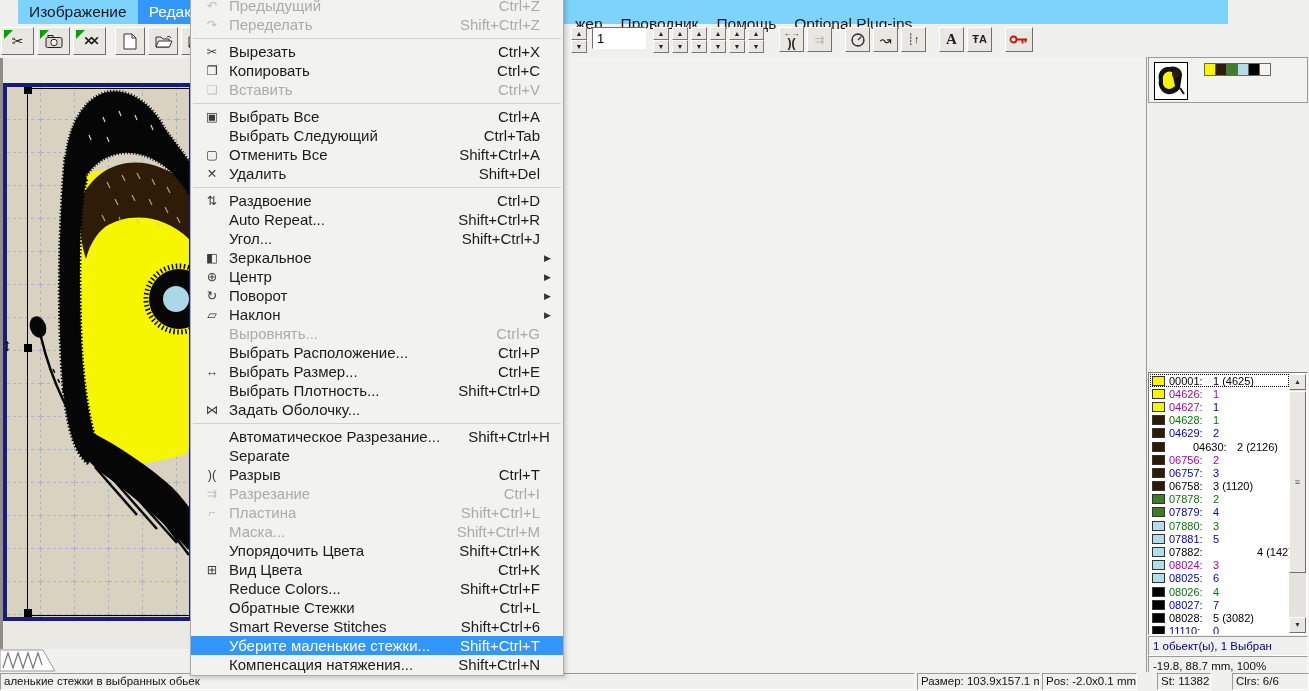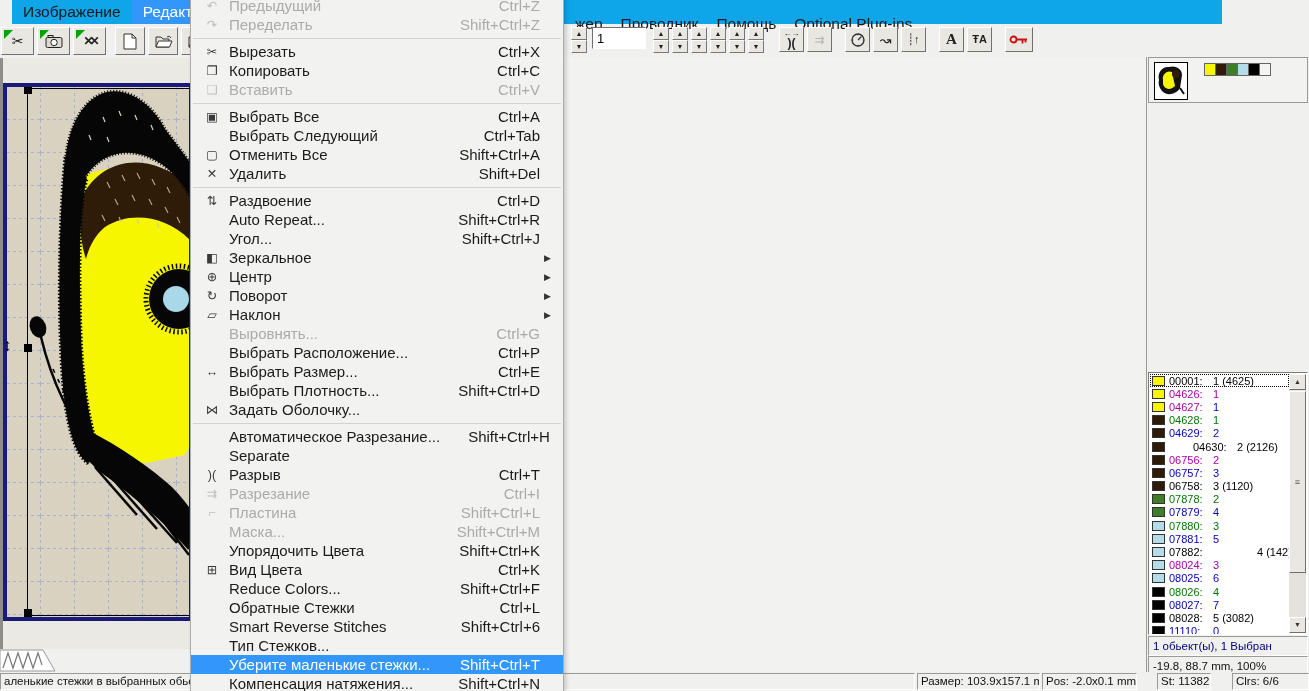--- a/index.html
+++ b/index.html
@@ -2,21 +2,21 @@
 <html><head>
 <meta charset="utf-8">
 <style>
   html,body{margin:0;padding:0}
   body{width:1309px;height:691px;position:relative;overflow:hidden;
        background:#f0f0ee;font-family:"Liberation Sans",sans-serif;
        -webkit-font-smoothing:antialiased}
   .abs{position:absolute}
 
   
-  #menubar{left:12px;top:0;width:1210px;height:24px;background:#0ea5e9;display:flex;align-items:stretch}
+  #menubar{left:18px;top:0;width:1210px;height:24px;background:#7dd3fc;display:flex;align-items:stretch}
   .mb-item{padding:0 11px;line-height:24px;font-size:15.5px;color:#1a1a1a;white-space:nowrap;cursor:default}
   .mb-item.active{background:#3296fa;color:#fff}
   #menubar-right{position:absolute;left:566px;top:12px;display:flex}
   #menubar-right .mb-item{padding:0 9px}
 
   
   #toolbar-left{left:1px;top:27px;display:flex;gap:3px;align-items:flex-start}
   .tbtn{width:33px;height:28px;background:#e9e7e1;border:1px solid;border-color:#ffffff #707070 #707070 #ffffff;
         position:relative;display:flex;align-items:center;justify-content:center;font-size:14px;color:#222;box-sizing:border-box}
   .tbtn.slim{width:30px}
@@ -487,26 +487,20 @@
       <span class="mi-ar"></span>
     </div>
 
     <div class="mi">
       <span class="mi-ic"></span>
       <span class="mi-lb">Smart Reverse Stitches</span>
       <span class="mi-sc">Shift+Ctrl+6</span>
       <span class="mi-ar"></span>
     </div>
 
-    <div class="mi">
-      <span class="mi-ic"></span>
-      <span class="mi-lb">Тип Стежков...</span>
-      <span class="mi-sc"></span>
-      <span class="mi-ar"></span>
-    </div>
 
     <div class="mi highlighted">
       <span class="mi-ic"></span>
       <span class="mi-lb">Уберите маленькие стежки...</span>
       <span class="mi-sc">Shift+Ctrl+T</span>
       <span class="mi-ar"></span>
     </div>
 
     <div class="mi">
       <span class="mi-ic"></span>

